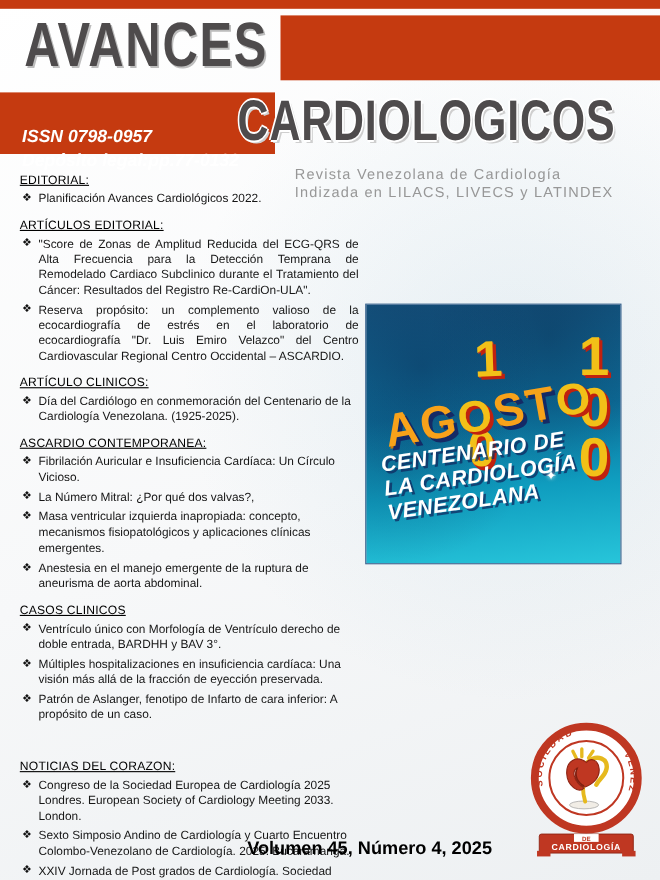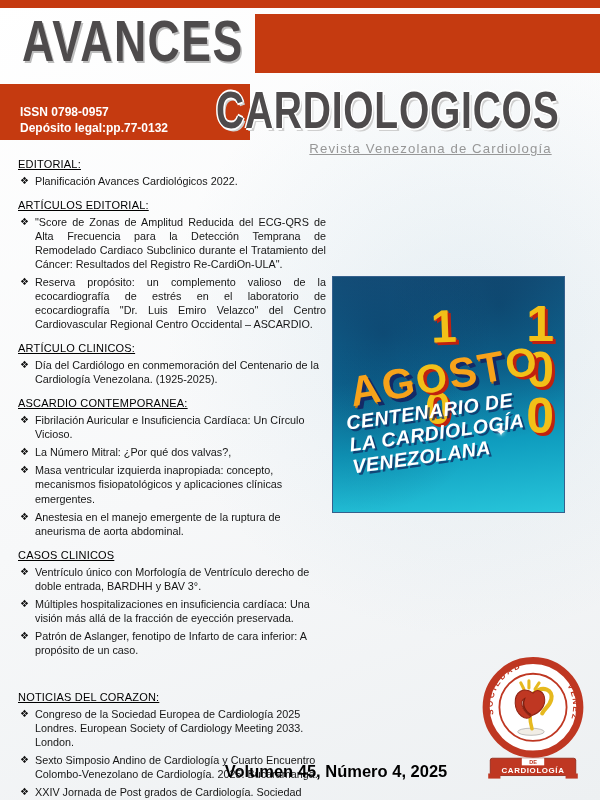--- a/index.html
+++ b/index.html
@@ -20,30 +20,30 @@
   
   .topstrip{left:0;top:0;width:600px;height:8px;background:var(--banner_red)}
   .avances{
     left:22px;top:8px;font-size:57px;font-weight:bold;color:var(--title_gray);
     letter-spacing:2px;transform:scaleX(.78);transform-origin:left top;
     text-shadow:2px 2px 0 #bdbdbd;white-space:nowrap;
   }
   .redblock{left:255px;top:14px;width:345px;height:59px;background:var(--banner_red)}
   .issnbanner{
     left:0;top:84px;width:250px;height:56px;background:var(--banner_red);
-    color:#fff;font-weight:bold;font-size:12px;padding:20px 0 0 20px;line-height:1.35;
+    color:#fff;font-weight:bold;font-size:16px;padding:30px 0 0 20px;line-height:1.35;font-style:italic;
   }
   .cardiologicos{
     left:216px;top:80px;font-size:52px;font-weight:bold;color:var(--title_gray);
     letter-spacing:1px;transform:scaleX(.75);transform-origin:left top;white-space:nowrap;
     text-shadow:-2px 0 0 #fff,2px 0 0 #fff,0 -2px 0 #fff,0 2px 0 #fff,3px 3px 0 #cfcfcf;
   }
   .subtitle{
-    left:268px;top:141px;width:325px;text-align:center;color:var(--subtitle_gray);
-    font-size:13.2px;letter-spacing:1.1px;line-height:1.22;white-space:nowrap;text-decoration:underline;
+    left:268px;top:151px;width:325px;color:var(--subtitle_gray);
+    font-size:13.2px;letter-spacing:1.1px;line-height:1.22;white-space:nowrap;
   }
 
   
   .toc{left:18px;top:158px;width:308px}
   .section{margin-bottom:11px}
   .section.gap-top{margin-top:34px}
   .heading{
     font-size:11px;font-weight:normal;text-decoration:underline;
     margin-bottom:4px;color:#000;letter-spacing:.2px;
   }
@@ -97,20 +97,21 @@
 <div class="abs avances">AVANCES</div>
 <div class="abs redblock"></div>
 
 <div class="abs issnbanner">
   <div>ISSN 0798-0957</div>
   <div>Depósito legal:pp.77-0132</div>
 </div>
 <div class="abs cardiologicos">CARDIOLOGICOS</div>
 <div class="abs subtitle">
   <div>Revista Venezolana de Cardiología</div>
+  <div>Indizada en LILACS, LIVECS y LATINDEX</div>
 </div>
 
 <div class="abs toc">
 
   <div class="section">
     <div class="heading">EDITORIAL:</div>
     <div class="item">
       <span class="bullet">❖</span>
       <span class="itext">Planificación Avances Cardiológicos 2022.</span>
     </div>

